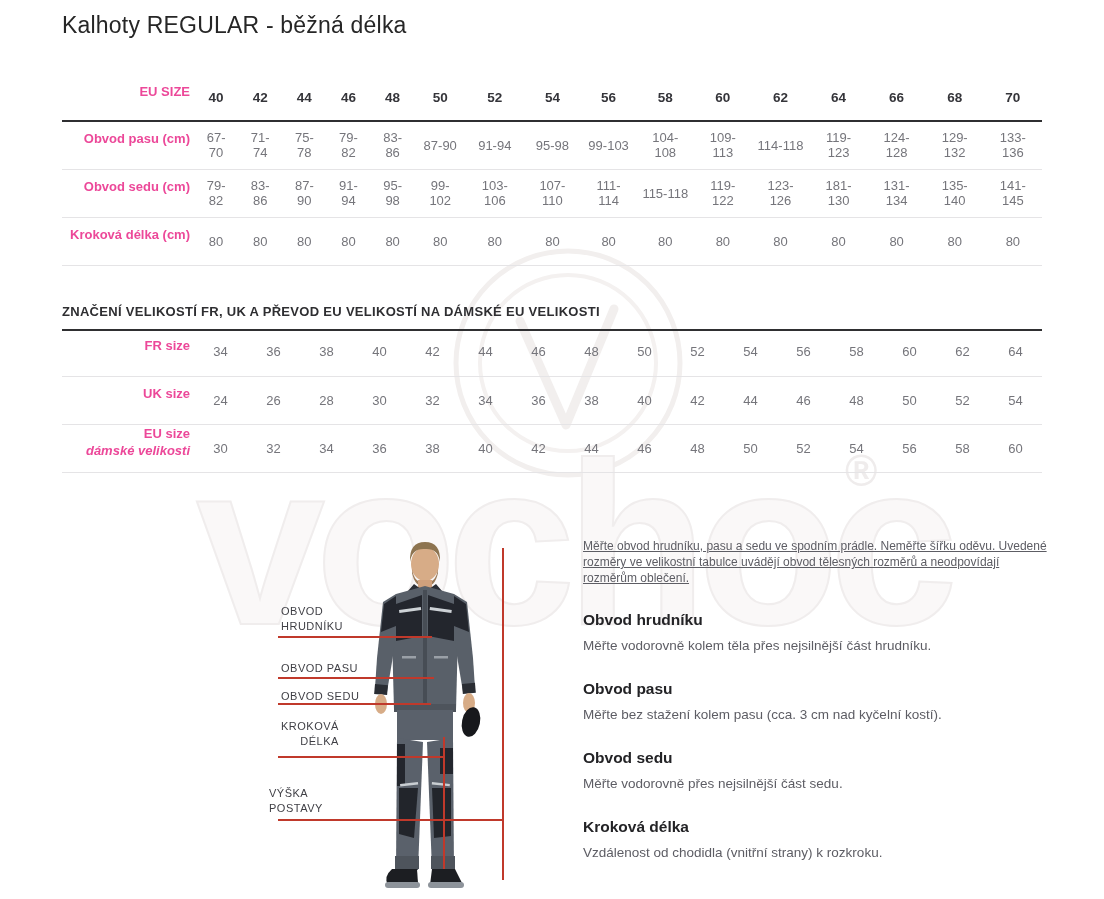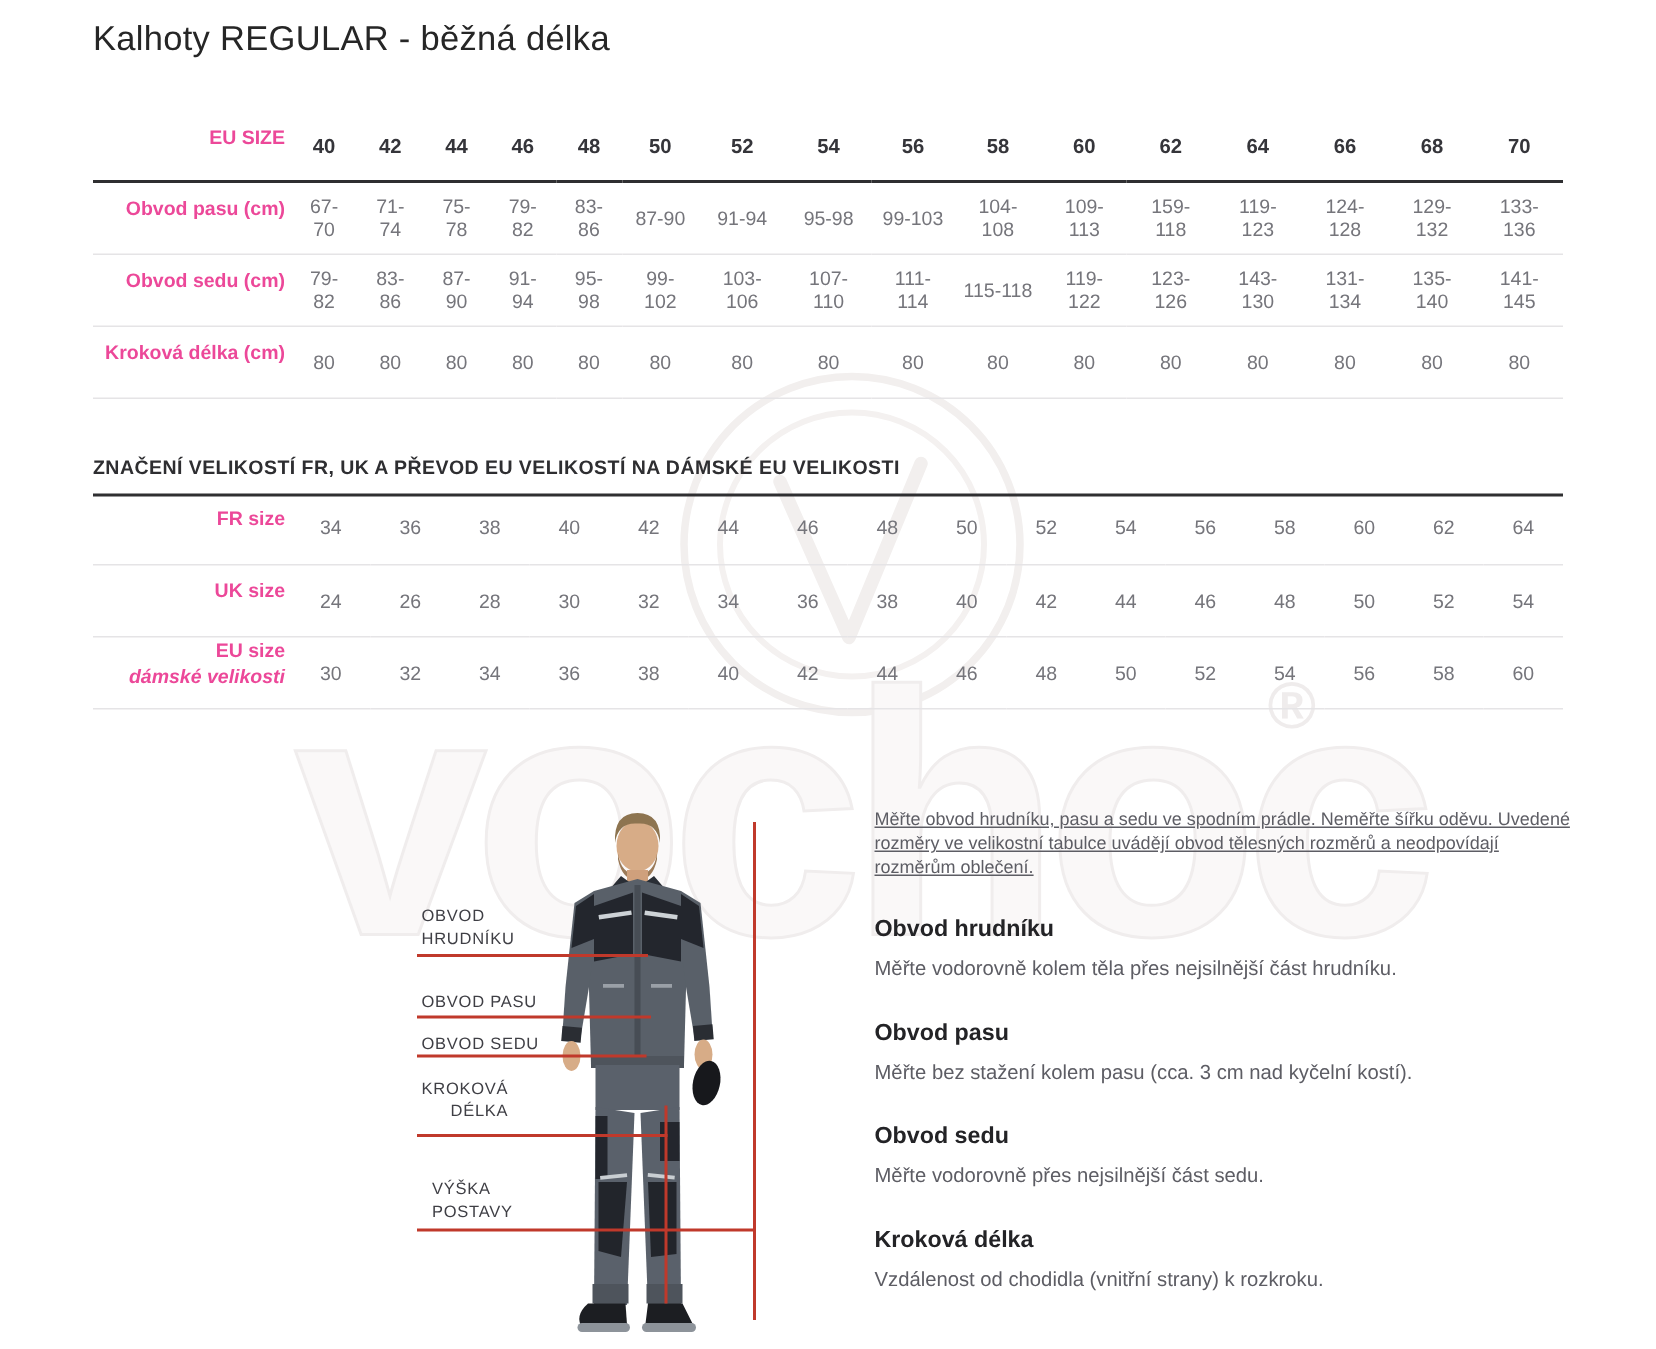--- a/index.html
+++ b/index.html
@@ -39,21 +39,21 @@
     font-weight:700; color:#2e2e31; letter-spacing:.3px; padding-bottom:10px;
     border-bottom:2px solid #2f2f31; }
 
   
   .fig-label { position:absolute; font-size:11px; letter-spacing:.5px; color:#3f3f45;
     white-space:pre-line; line-height:1.35; }
   .lbl-chest  { left:281px; top:604px; }
   .lbl-waist  { left:281px; top:661px; }
   .lbl-hip    { left:281px; top:689px; }
   .lbl-inseam { left:281px; top:719px;text-align:right; }
-  .lbl-height { left:288px; top:786px; }
+  .lbl-height { left:269px; top:786px; }
 
   .mline { position:absolute; background:#c0392b; }
   .ln-chest    { left:278px; top:636px; width:154px; height:2px; }
   .ln-waist    { left:278px; top:677px; width:156px; height:2px; }
   .ln-hip      { left:278px; top:703px; width:153px; height:2px; }
   .ln-inseam-h { left:278px; top:756px; width:167px; height:2px; }
   .ln-inseam-v { left:443px; top:737px; width:2px;  height:132px; }
   .ln-height-h { left:278px; top:819px; width:226px; height:2px; }
   .ln-height-v { left:502px; top:548px; width:2px;  height:332px; }
 
@@ -112,41 +112,41 @@
             <td class="num-cell">71-74</td>
             <td class="num-cell">75-78</td>
             <td class="num-cell">79-82</td>
             <td class="num-cell">83-86</td>
             <td class="num-cell">87-90</td>
             <td class="num-cell">91-94</td>
             <td class="num-cell">95-98</td>
             <td class="num-cell">99-103</td>
             <td class="num-cell">104-108</td>
             <td class="num-cell">109-113</td>
-            <td class="num-cell">159-118</td>
+            <td class="num-cell">114-118</td>
             <td class="num-cell">119-123</td>
             <td class="num-cell">124-128</td>
             <td class="num-cell">129-132</td>
             <td class="num-cell">133-136</td>
           </tr>
           <tr class="data-row">
             <th class="label-cell">Obvod sedu (cm)</th>
             <td class="num-cell">79-82</td>
             <td class="num-cell">83-86</td>
             <td class="num-cell">87-90</td>
             <td class="num-cell">91-94</td>
             <td class="num-cell">95-98</td>
             <td class="num-cell">99-102</td>
             <td class="num-cell">103-106</td>
             <td class="num-cell">107-110</td>
             <td class="num-cell">111-114</td>
             <td class="num-cell">115-118</td>
             <td class="num-cell">119-122</td>
             <td class="num-cell">123-126</td>
-            <td class="num-cell">143-130</td>
+            <td class="num-cell">181-130</td>
             <td class="num-cell">131-134</td>
             <td class="num-cell">135-140</td>
             <td class="num-cell">141-145</td>
           </tr>
           <tr class="data-row">
             <th class="label-cell">Kroková délka (cm)</th>
             <td class="num-cell">80</td>
             <td class="num-cell">80</td>
             <td class="num-cell">80</td>
             <td class="num-cell">80</td>

